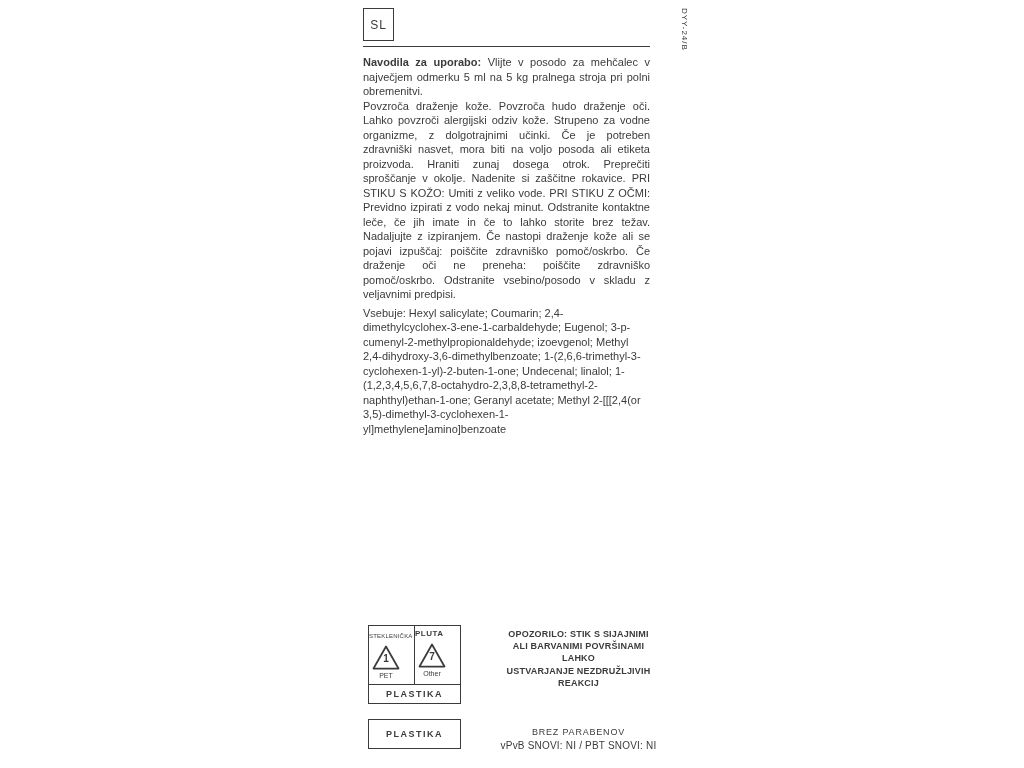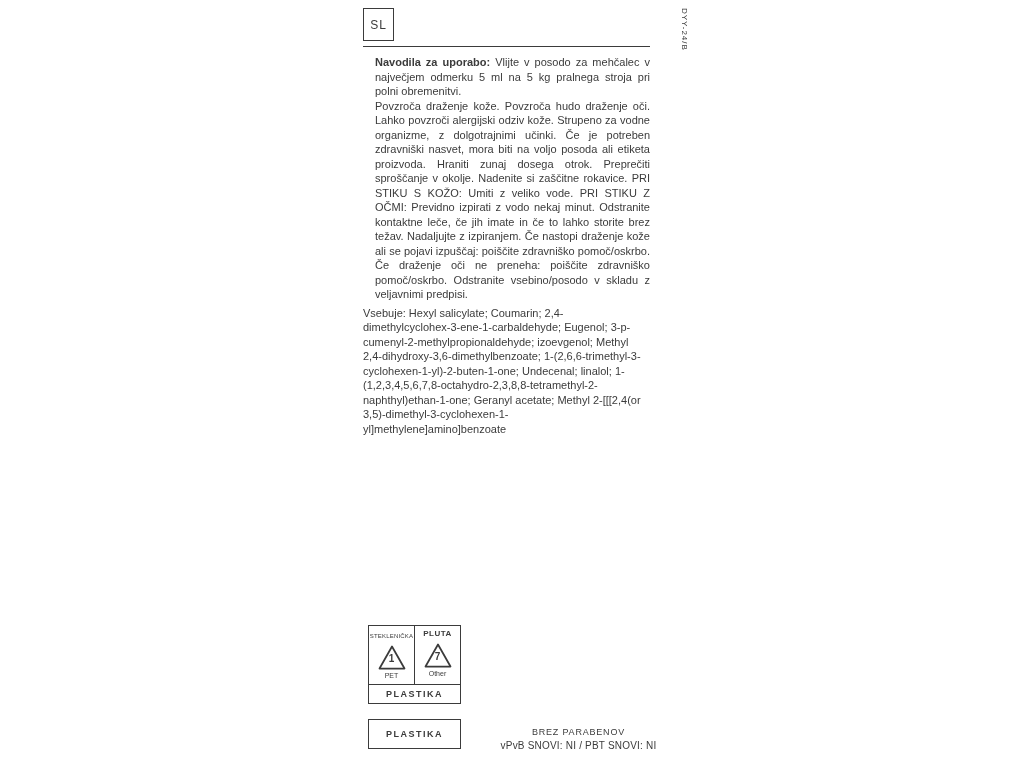--- a/index.html
+++ b/index.html
@@ -28,30 +28,30 @@
   }
   .side-code {
     position: absolute; left: 317px; top: 0;
     writing-mode: vertical-rl;
     font-size: 8px; letter-spacing: 1px; color: #3b3b3b;
   }
   .rule { border-top: 1px solid #3b3b3b; margin-top: 5px; }
 
   
   .para { font-size: 11px; line-height: 14.5px; margin: 0; overflow-wrap: break-word; }
-  .just { text-align: justify; margin-left: 12px; }
+  .just { text-align: justify; }
   .usage { margin-top: 8px; }
   .pozor { font-size: 11px; font-weight: bold; margin: 13px 0 0 0; line-height: 14.5px; letter-spacing: 0.3px; }
   .ingredients { margin-top: 4px; }
   .contents { margin-top: 28px; }
 
   
   .rc-box { position: absolute; left: 5px; top: 617px; width: 91px; border: 1px solid #3b3b3b; background: #fff; }
   .rc-grid { display: flex; }
-  .rc-col { flex: 1 1 50%; display: flex; flex-direction: column; align-items: center; padding: 3px 0 4px; }
+  .rc-col { flex: 1 1 50%; display: flex; flex-direction: column; padding: 3px 0 4px; }
   .rc-col.first { border-right: 1px solid #3b3b3b; }
   .rc-h { font-size: 8px; font-weight: bold; letter-spacing: 0.5px; line-height: 10px; }
   .rc-h.small { font-size: 6px; font-weight: normal; letter-spacing: 0.2px; padding-top: 2px; }
   .resin { position: relative; width: 34px; margin-top: 3px; text-align: center; }
   .resin svg { display: block; margin: 0 auto; }
   .resin-num {
     position: absolute; top: 10px; left: 0; width: 100%;
     text-align: center; font-size: 10px; font-weight: bold; line-height: 10px;
   }
   .resin-label { display: block; font-size: 7px; line-height: 9px; }
@@ -119,20 +119,25 @@
             <span class="resin-num">7</span>
             <span class="resin-label">Other</span>
           </div>
         </div>
       </div>
       <div class="rc-row">PLASTIKA</div>
     </div>
 
     <div class="rc-box2">PLASTIKA</div>
 
+    <div class="fw">OPOZORILO: STIK S SIJAJNIMI
+ALI BARVANIMI POVRŠINAMI
+LAHKO
+USTVARJANJE NEZDRUŽLJIVIH
+REAKCIJ</div>
 
     <div class="fn">
       <div class="parabens">BREZ PARABENOV</div>
       <div class="subst">vPvB SNOVI: NI / PBT SNOVI: NI</div>
     </div>
 
   </div>
 </div>
 
 </body></html>

